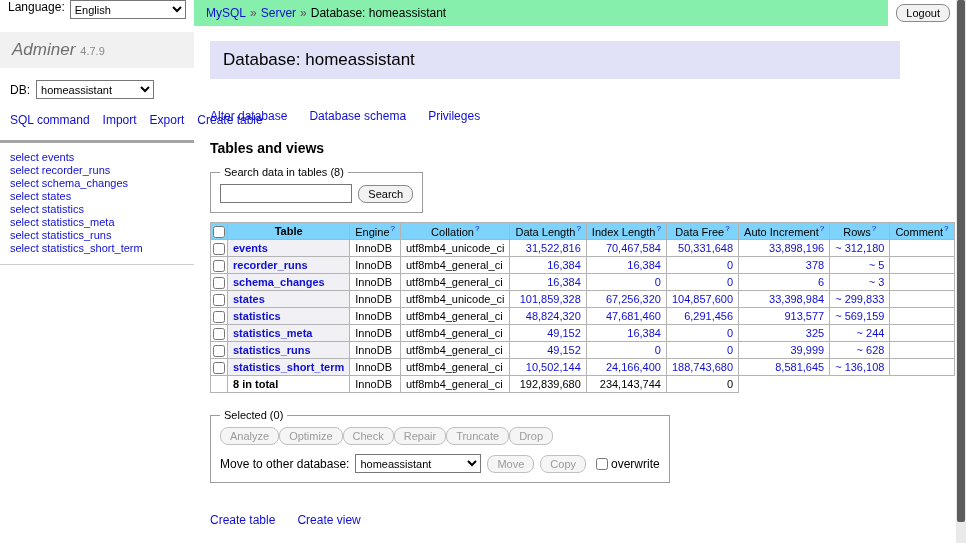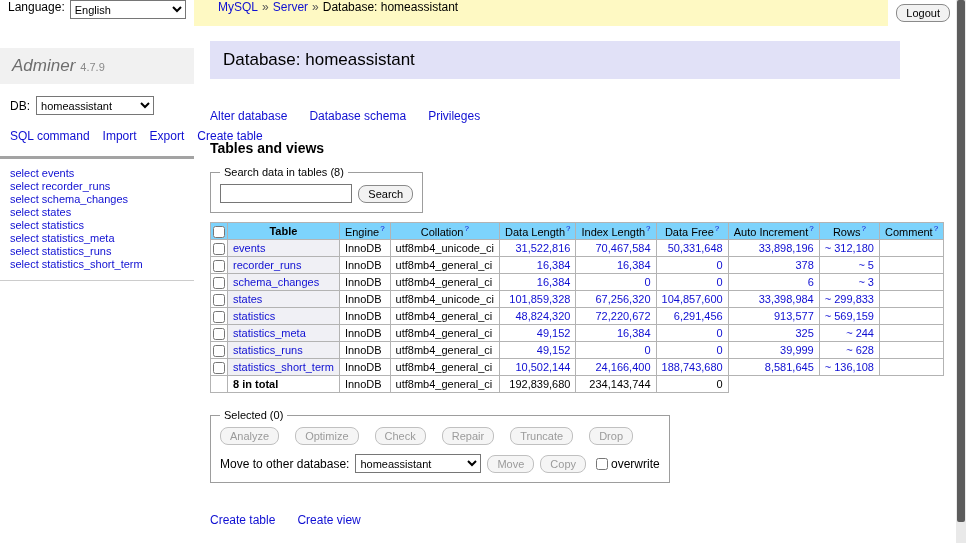--- a/index.html
+++ b/index.html
@@ -13,28 +13,28 @@
   input[type=checkbox]{width:12px;height:12px;margin:0;vertical-align:middle}
 
   .page{width:956px;height:543px;float:left}
   .scrollbar{position:absolute;right:0;top:0;width:10px;height:543px;background:#e9e9e9}
   .scroll-thumb{position:absolute;top:0;left:1px;width:8px;height:522px;background:#5c5c5c;border-radius:2px}
 
   
   .topbar{display:flex;align-items:stretch;height:26px}
   .lang-area{width:194px;flex-shrink:0;display:flex;align-items:flex-start;gap:5px;padding:0 8px}
   .lang-area select{width:128px}
-  .breadcrumb{flex:1;background:#fef9c3;display:flex;padding:0 24px;margin-right:8px;white-space:nowrap}
+  .breadcrumb{flex:1;background:#86efac;display:flex;align-items:center;padding:0 12px;margin-right:8px;white-space:nowrap}
   .bc-sep{color:#555;margin:0 4px}
   .logout-area{display:flex;align-items:center;padding-right:6px}
 
   
   .content{display:flex}
   .sidebar{width:194px;flex-shrink:0}
-  .h1band{background:#f1f1f1;padding:8px 12px;margin-top:22px}
+  .h1band{background:#f1f1f1;padding:8px 12px;margin-top:6px}
   .app-name{font-style:italic;font-size:17px;color:#6e6e6e}
   .app-ver{font-size:11px;color:#8a8a8a;margin-left:5px}
   .dbrow{display:flex;align-items:center;gap:6px;padding:12px 10px 8px}
   .dbrow select{width:118px}
   .side-links{padding:4px 10px 10px;border-bottom:3px solid #a3a3a3;line-height:1.55;font-size:12px}
   .side-links a{margin-right:13px;white-space:nowrap}
   .table-list{display:flex;flex-direction:column;padding:8px 10px 9px;border-bottom:1px solid #ccc}
   .table-list a{font-size:11px;line-height:13px;white-space:nowrap}
 
   
@@ -49,27 +49,27 @@
   .search-box button{margin-left:3px}
 
   table{border-collapse:collapse;font-size:11px;margin-top:9px}
   th,td{border:1px solid #b3b3b3;padding:1px 5px;height:17px;white-space:nowrap;vertical-align:middle}
   thead th{background:#7dd3fc;font-weight:normal;text-align:center}
   thead th.tbl{font-weight:bold}
   tbody th{background:#f0f0f5;text-align:left;font-weight:bold}
   td.cb,th.cb{text-align:center;padding:1px 2px}
   td.num{text-align:right;color:#0f0fd2}
   td.txt{text-align:left}
-  a.tname{font-weight:normal}
+  a.tname{font-weight:bold}
   sup.help{font-size:8px;color:#0f0fd2;vertical-align:super;margin-left:1px;cursor:pointer}
   tr.total th{background:#fff;font-weight:bold}
   tr.total td.num{color:#000}
 
   .selected-box{margin-top:16px}
-  .sel-buttons{display:flex;gap:16px}
+  .sel-buttons{display:flex;gap:0}
   .move-row{display:flex;align-items:center;gap:6px;margin-top:9px;font-size:12px}
   .move-row select{width:126px}
   .overwrite-wrap{display:flex;align-items:center;gap:3px;margin-left:4px;font-size:12px}
 </style>
 </head>
 <body>
 
 <div class="page">
 
   <div class="topbar">
@@ -208,21 +208,21 @@
               <td class="num">33,398,984</td>
               <td class="num">~ 299,833</td>
               <td></td>
             </tr>
             <tr>
               <td class="cb"><input type="checkbox" style=""></td>
               <th><a class="tname">statistics</a></th>
               <td class="txt">InnoDB</td>
               <td class="txt">utf8mb4_general_ci</td>
               <td class="num">48,824,320</td>
-              <td class="num">72,220,672</td>
+              <td class="num">47,681,460</td>
               <td class="num">6,291,456</td>
               <td class="num">913,577</td>
               <td class="num">~ 569,159</td>
               <td></td>
             </tr>
             <tr>
               <td class="cb"><input type="checkbox" style=""></td>
               <th><a class="tname">statistics_meta</a></th>
               <td class="txt">InnoDB</td>
               <td class="txt">utf8mb4_general_ci</td>

